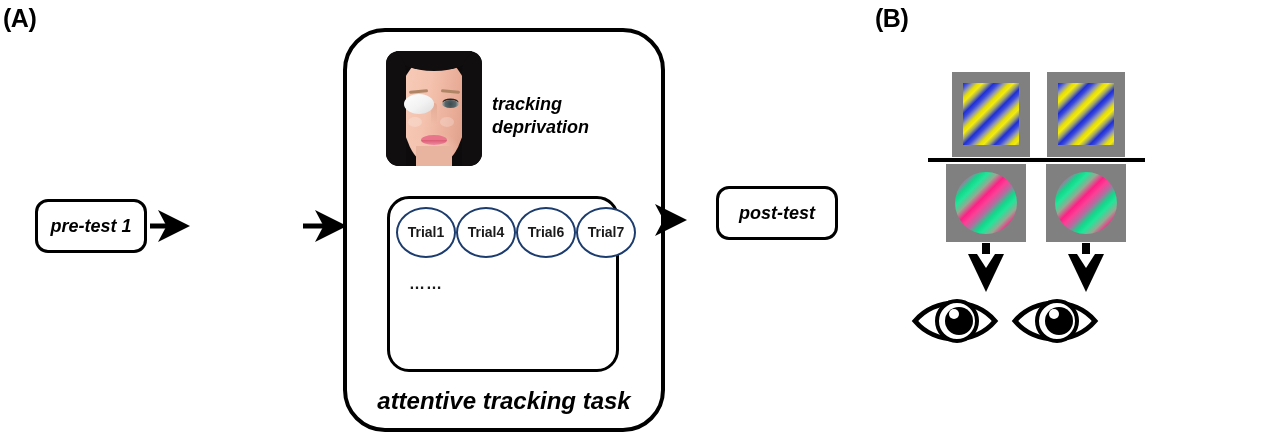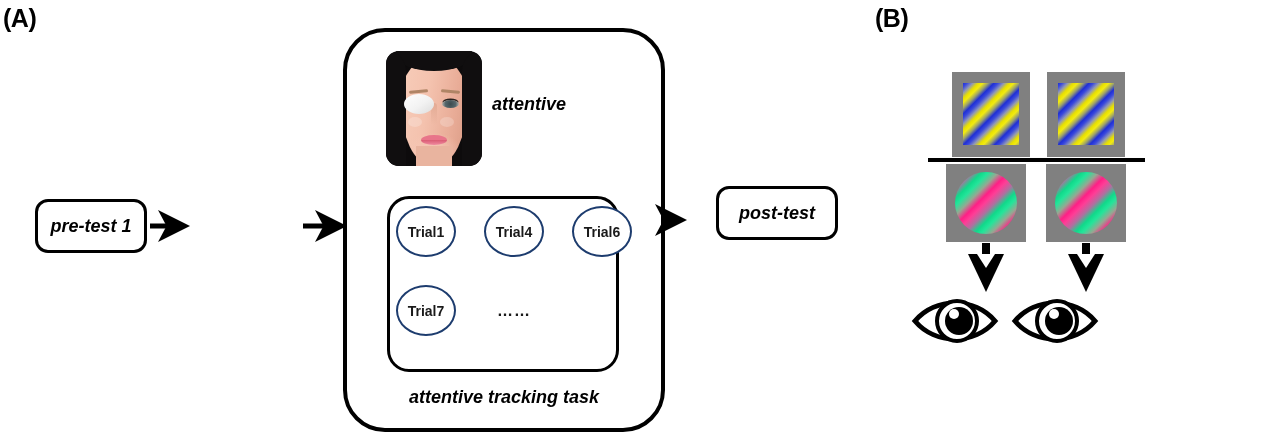--- a/index.html
+++ b/index.html
@@ -197,25 +197,24 @@
     height: 176px;
     box-sizing: border-box;
     background: #ffffff;
     border: 3px solid #000000;
     border-radius: 22px;
   }
   #trials-grid {
     position: absolute;
     inset: 7px 6px;
     display: grid;
-    grid-template-columns: repeat(3, 1fr);
+    grid-template-columns: repeat(4, 1fr);
     grid-template-rows: repeat(3, 1fr);
     align-items: center;
     justify-items: center;
-    gap: 28px;
   }
   .trial-circle {
     width: 60px;
     height: 51px;
     box-sizing: border-box;
     border: 2px solid #1d3c6e;
     border-radius: 50%;
     display: flex;
     align-items: center;
     justify-content: center;
@@ -237,21 +236,21 @@
   }
   #attentive-caption {
     position: absolute;
     left: 343px;
     top: 387px;
     width: 322px;
     text-align: center;
     font-family: "Liberation Sans", sans-serif;
     font-style: italic;
     font-weight: bold;
-    font-size: 18px;
+    font-size: 24px;
     color: #000000;
   }
 
   
   #arrow-layer, #panelb-layer {
     position: absolute;
     inset: 0;
     pointer-events: none;
   }
 
@@ -324,21 +323,22 @@
     <div class="brow brow-r"></div>
     <div class="nose-shade"></div>
     <div class="cheek-hl cheek-l"></div>
     <div class="cheek-hl cheek-r"></div>
     <div class="eye-open"></div>
     <div class="eye-patch"></div>
     <div class="lips"></div>
   </div>
 
   <div id="md-caption">
-    <div>attentive</div>
+    <div>tracking</div>
+    <div>deprivation</div>
   </div>
 
   <div id="trials-panel">
     <div id="trials-grid">
       <div class="trial-circle">
         <span>Trial1</span>
       </div>
       <div class="trial-circle">
         <span>Trial4</span>
       </div>

